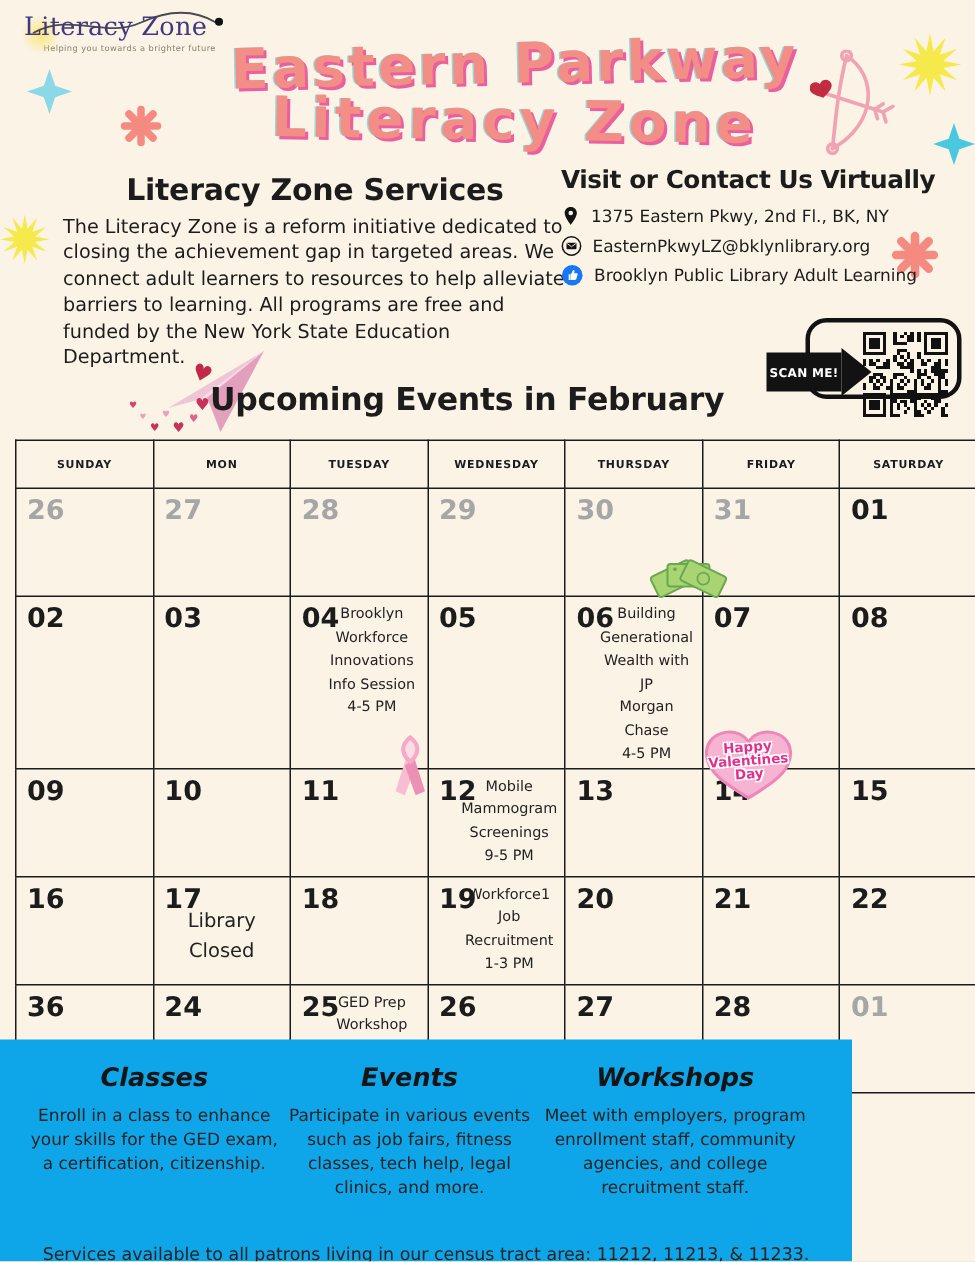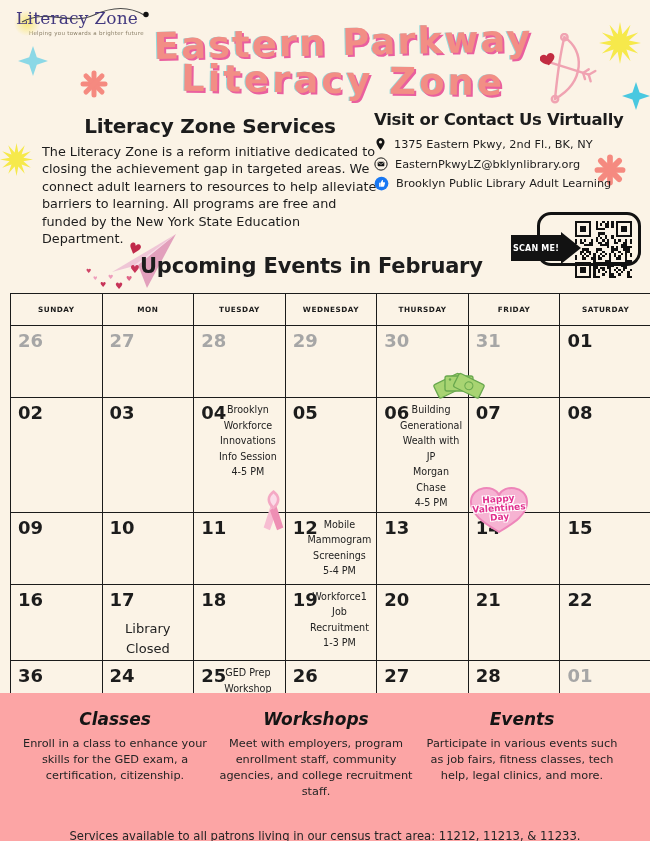--- a/index.html
+++ b/index.html
@@ -48,31 +48,31 @@
   .scan-tri { width:0; height:0; border-top:16px solid transparent; border-bottom:16px solid transparent;
     border-left:20px solid #121212; }
   
   table.cal { position:absolute; left:10px; top:293px; width:642px; border-collapse:collapse; table-layout:fixed; }
   .cal th { border:1.6px solid #1b1b1b; height:32px; font-size:7.3px; letter-spacing:.5px; font-weight:bold; }
   .cal td { border:1.6px solid #1b1b1b; height:72px; vertical-align:top; position:relative; }
   .cal .day { position:absolute; top:4px; left:7px; font-size:18px; font-weight:bold; }
   .cal .day.muted { color:#a6a6a6; }
   .cal .event { margin:3px 3px 0 20px; font-size:9.6px; line-height:1.62; text-align:center;
     white-space:pre-line; text-underline-offset:2.5px; color:#222; }
-  .cal .event.plain { margin:33px 2px 0 2px; font-size:13px; line-height:1.55; text-decoration:none; color:#222; }
+  .cal .event.plain { margin:19px 2px 0 2px; font-size:13px; line-height:1.55; text-decoration:none; color:#222; }
   
   .money { position:absolute; left:433px; top:364px; }
   .ribbon { position:absolute; left:261px; top:487px; }
   .valentine { position:absolute; left:462px; top:482px; width:74px; height:53px; }
   .valentine .v-text { position:absolute; inset:0; display:flex; flex-direction:column; align-items:center;
     justify-content:center; font-size:9px; font-weight:bold; line-height:1.02; color:#e1318e;
     transform:rotate(-4deg); text-align:center;
     text-shadow:-1px -1px 0 #fff, 1px -1px 0 #fff, -1px 1px 0 #fff, 1px 1px 0 #fff; }
   
-  footer { position:absolute; left:0; top:693px; width:650px; height:148px; background:#fca5a5; color:#242424; }
+  footer { position:absolute; left:0; top:693px; width:568px; height:148px; background:#0ea5e9; color:#242424; }
   .cols { display:flex; justify-content:space-between; padding:16px 28px 0 20px; }
   .col { text-align:center; }
   .col.c1 { width:190px; } .col.c2 { width:206px; } .col.c3 { width:200px; }
   .col h3 { margin:0 0 7px; font-size:17px; font-style:italic; font-weight:bold; color:#151515; }
   .col p { margin:0; font-size:11.3px; line-height:1.42; }
   .note { margin:29px 0 0; text-align:center; font-size:11.6px; }
 </style>
 </head>
 <body>
 
@@ -280,21 +280,21 @@
             <span class="day">10</span>
           </td>
           <td>
             <span class="day">11</span>
           </td>
           <td>
             <span class="day">12</span>
             <div class="event">Mobile
 Mammogram
 Screenings
-5-4 PM</div>
+9-5 PM</div>
           </td>
           <td>
             <span class="day">13</span>
           </td>
           <td>
             <span class="day">14</span>
           </td>
           <td>
             <span class="day">15</span>
           </td>
@@ -387,25 +387,25 @@
     </svg>
     <div class="v-text">Happy Valentines Day</div>
   </div>
 
   <footer>
     <div class="cols">
       <div class="col c1">
         <h3>Classes</h3>
         <p>Enroll in a class to enhance your skills for the GED exam, a certification, citizenship.</p>
       </div>
+      <div class="col c3">
+        <h3>Events</h3>
+        <p>Participate in various events such as job fairs, fitness classes, tech help, legal clinics, and more.</p>
+      </div>
       <div class="col c2">
         <h3>Workshops</h3>
         <p>Meet with employers, program enrollment staff, community agencies, and college recruitment staff.</p>
       </div>
-      <div class="col c3">
-        <h3>Events</h3>
-        <p>Participate in various events such as job fairs, fitness classes, tech help, legal clinics, and more.</p>
-      </div>
     </div>
     <p class="note">Services available to all patrons living in our census tract area: 11212, 11213, &amp; 11233.</p>
   </footer>
 
 </div>
 
 </body></html>

